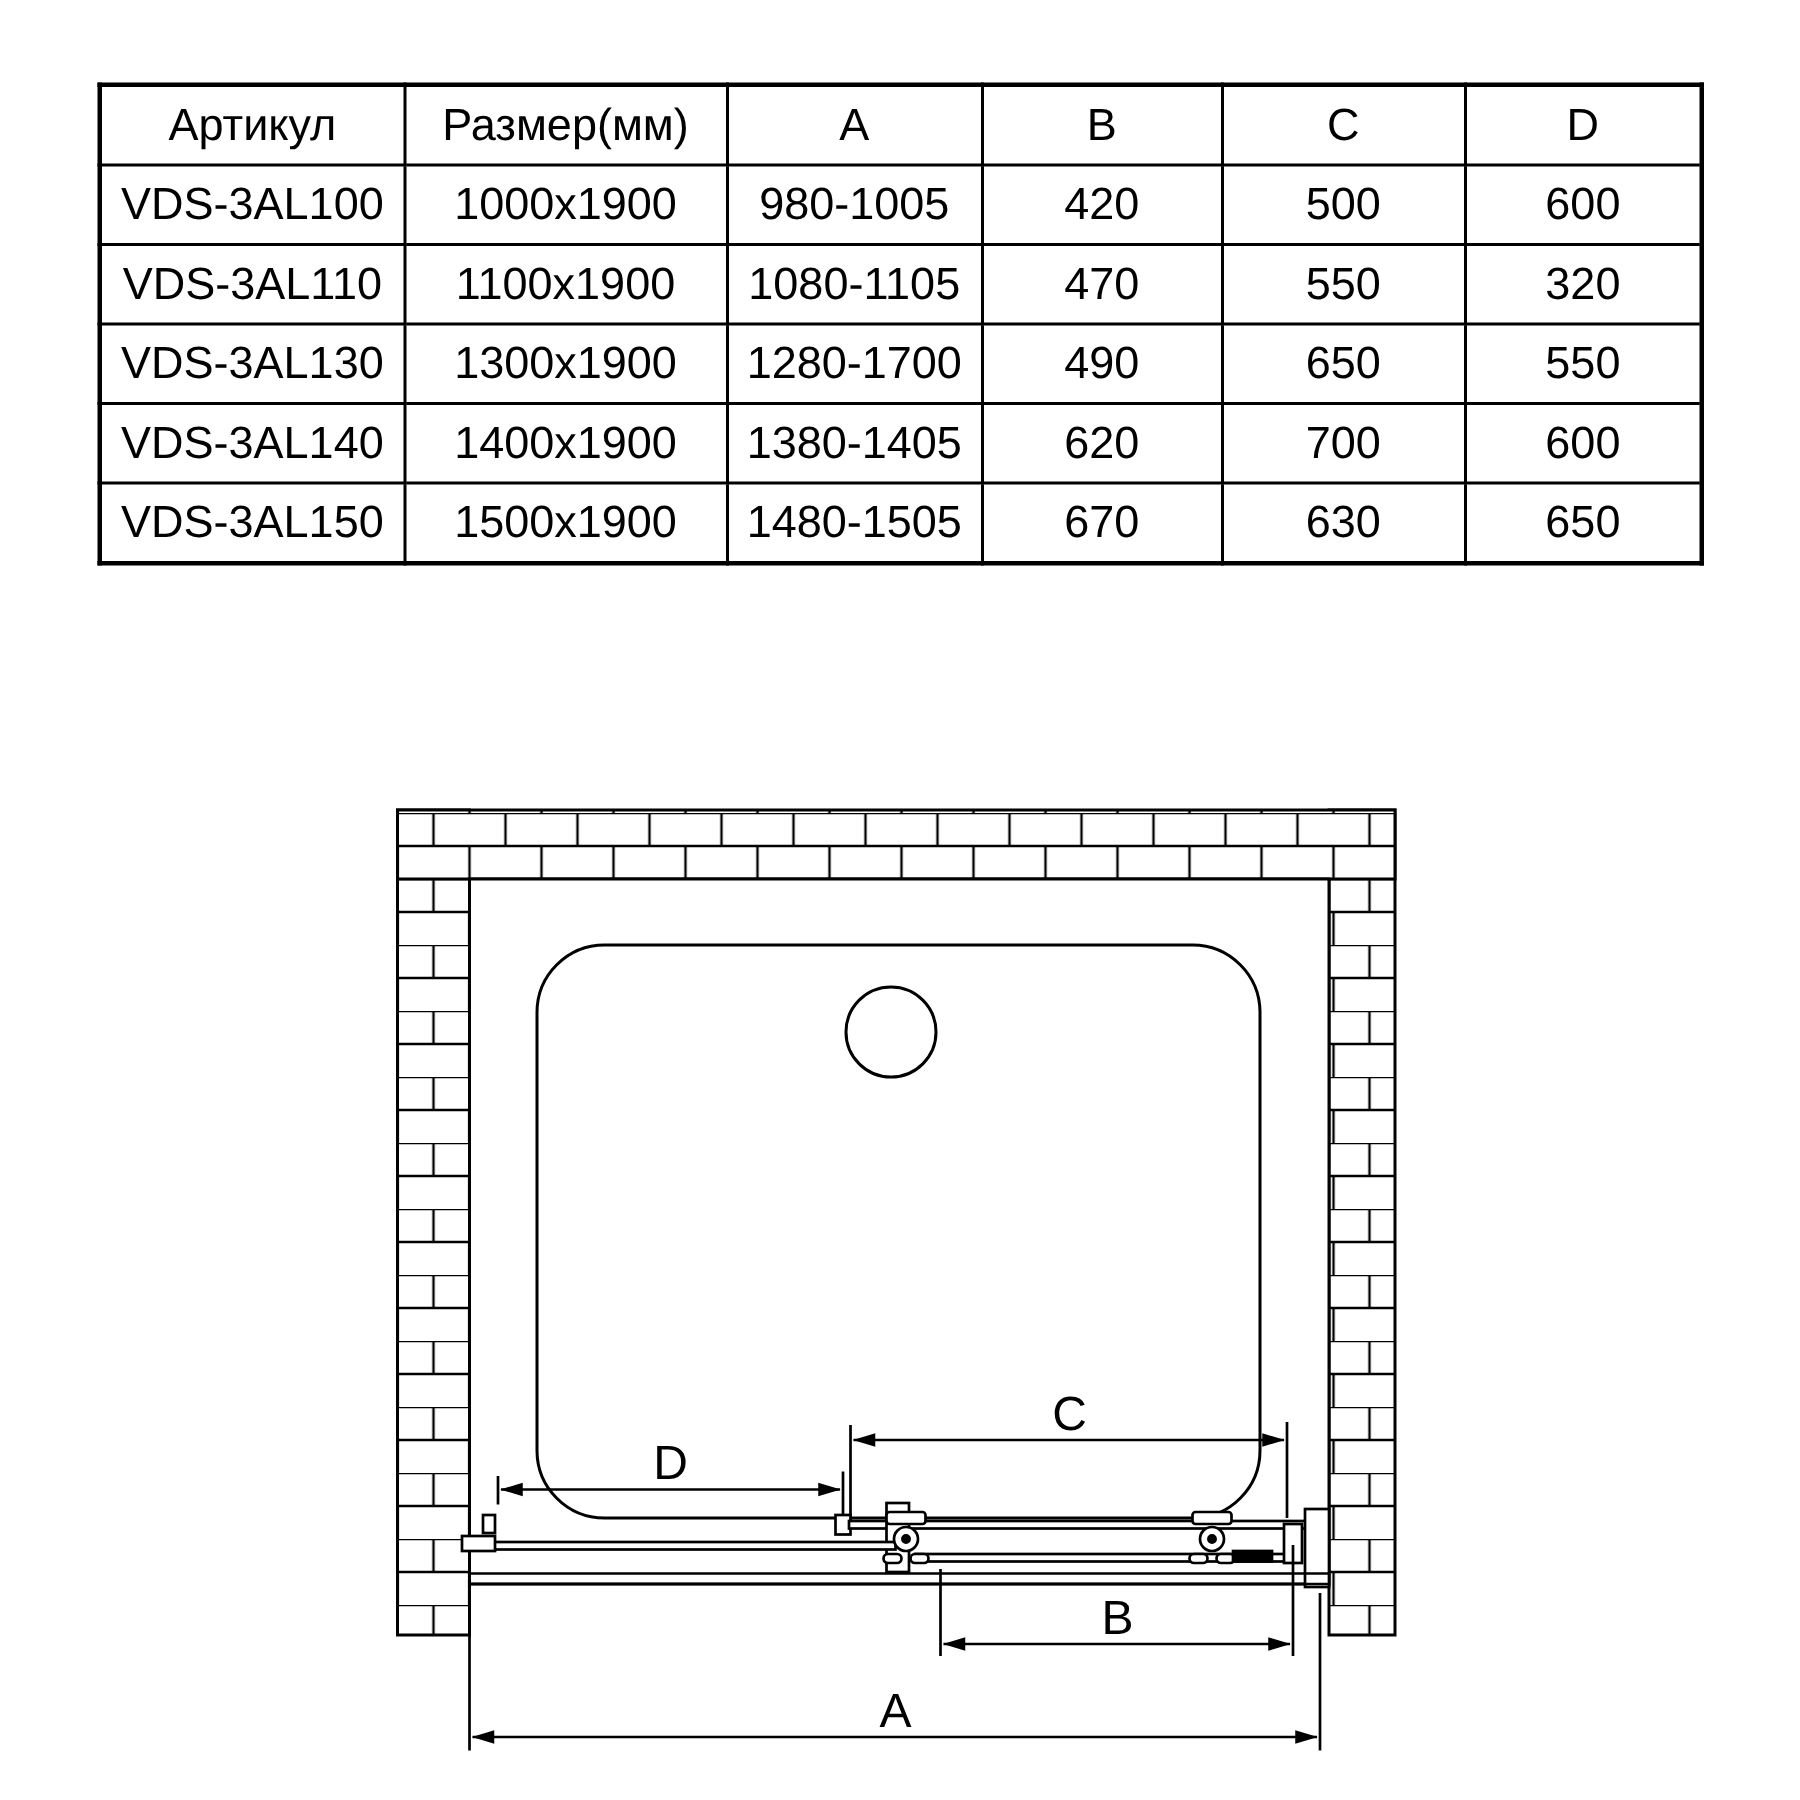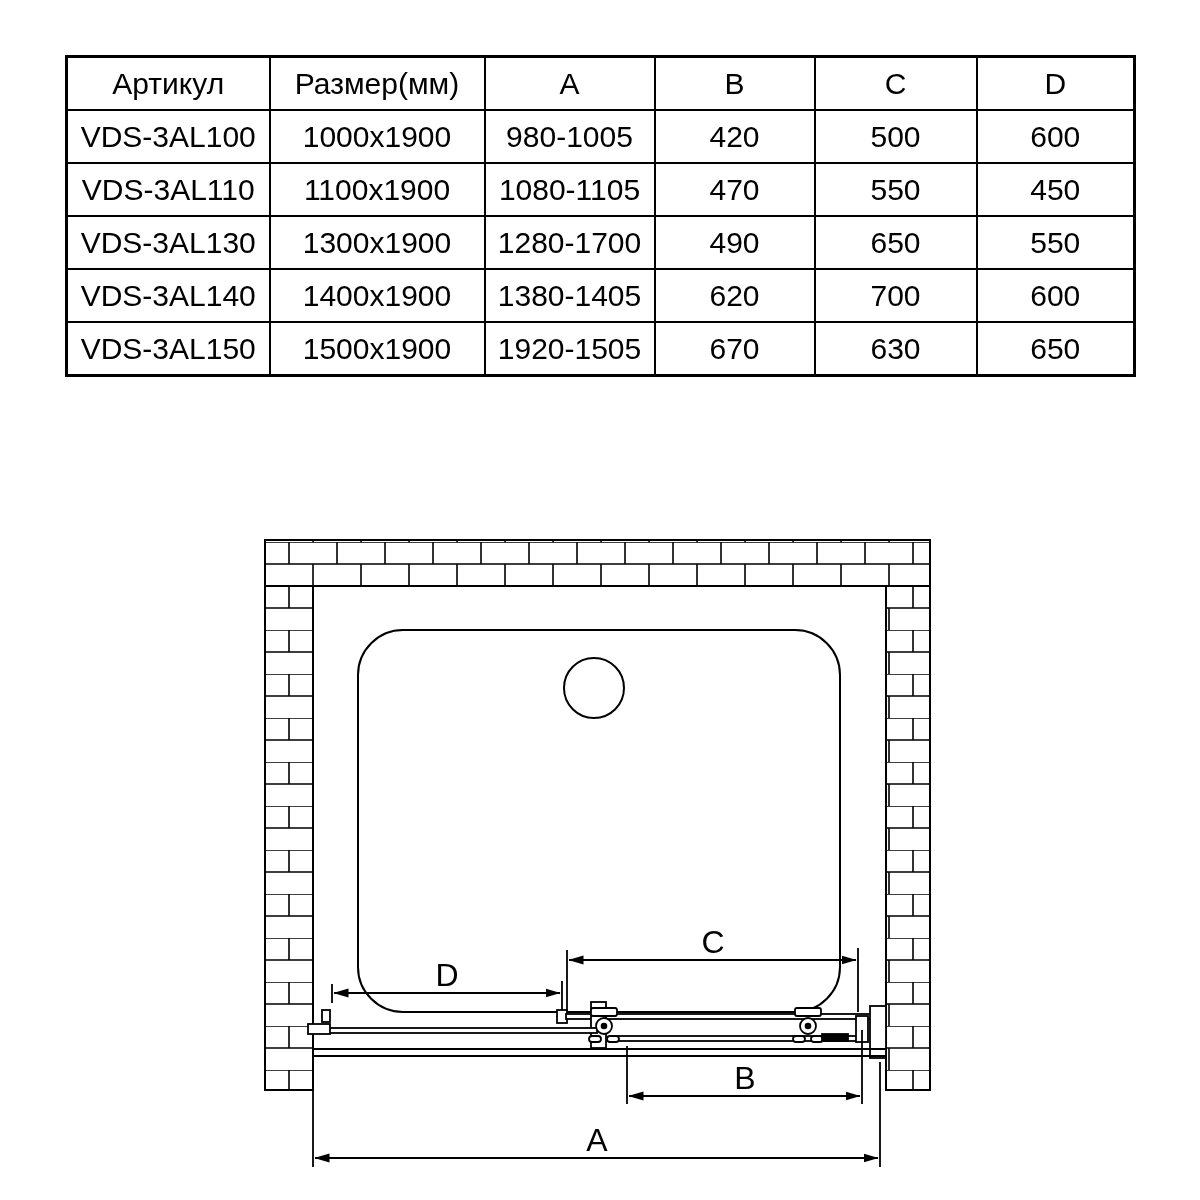--- a/index.html
+++ b/index.html
@@ -51,42 +51,42 @@
       <td>420</td>
       <td>500</td>
       <td>600</td>
     </tr>
     <tr>
       <td>VDS-3AL110</td>
       <td>1100x1900</td>
       <td>1080-1105</td>
       <td>470</td>
       <td>550</td>
-      <td>450</td>
+      <td>320</td>
     </tr>
     <tr>
       <td>VDS-3AL130</td>
       <td>1300x1900</td>
       <td>1280-1700</td>
       <td>490</td>
       <td>650</td>
       <td>550</td>
     </tr>
     <tr>
       <td>VDS-3AL140</td>
       <td>1400x1900</td>
       <td>1380-1405</td>
       <td>620</td>
       <td>700</td>
       <td>600</td>
     </tr>
     <tr>
       <td>VDS-3AL150</td>
       <td>1500x1900</td>
-      <td>1920-1505</td>
+      <td>1480-1505</td>
       <td>670</td>
       <td>630</td>
       <td>650</td>
     </tr>
   </tbody>
 </table>
 
 <svg class="diagram-svg" width="1200" height="700" viewBox="0 500 1200 700" xmlns="http://www.w3.org/2000/svg">
   <defs>
     <pattern id="brick" patternUnits="userSpaceOnUse" width="48" height="44" x="265" y="542">

